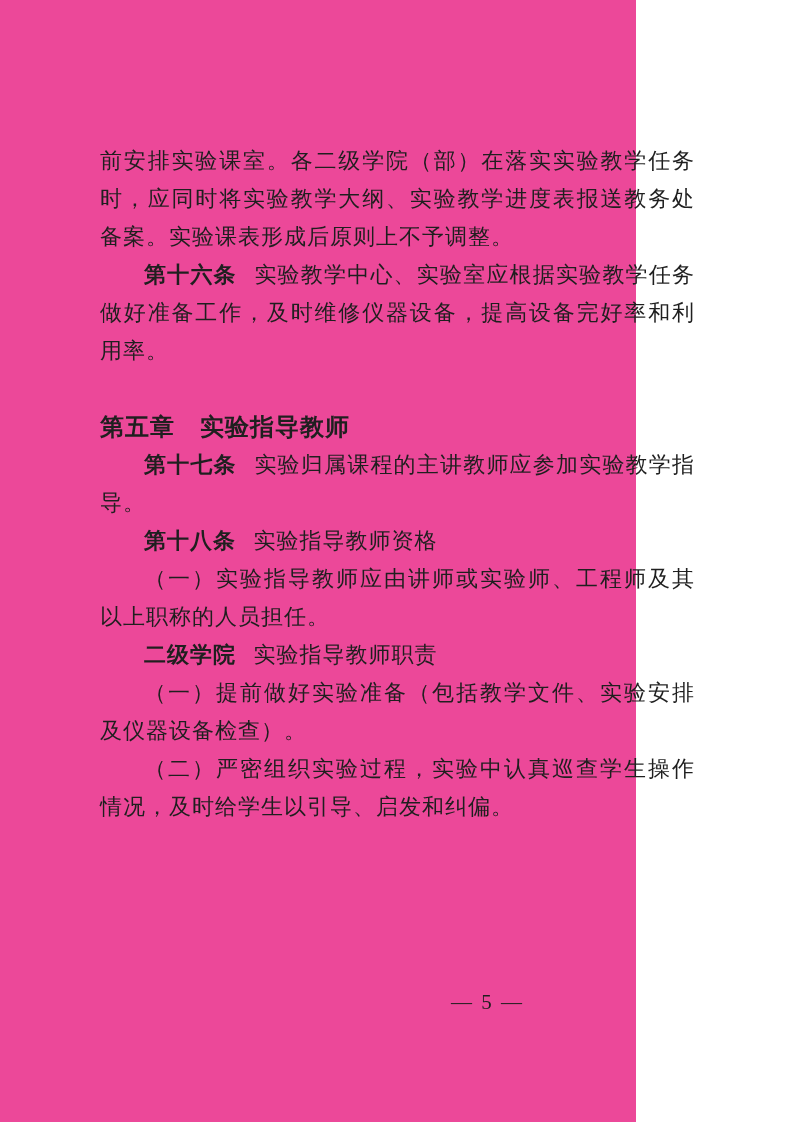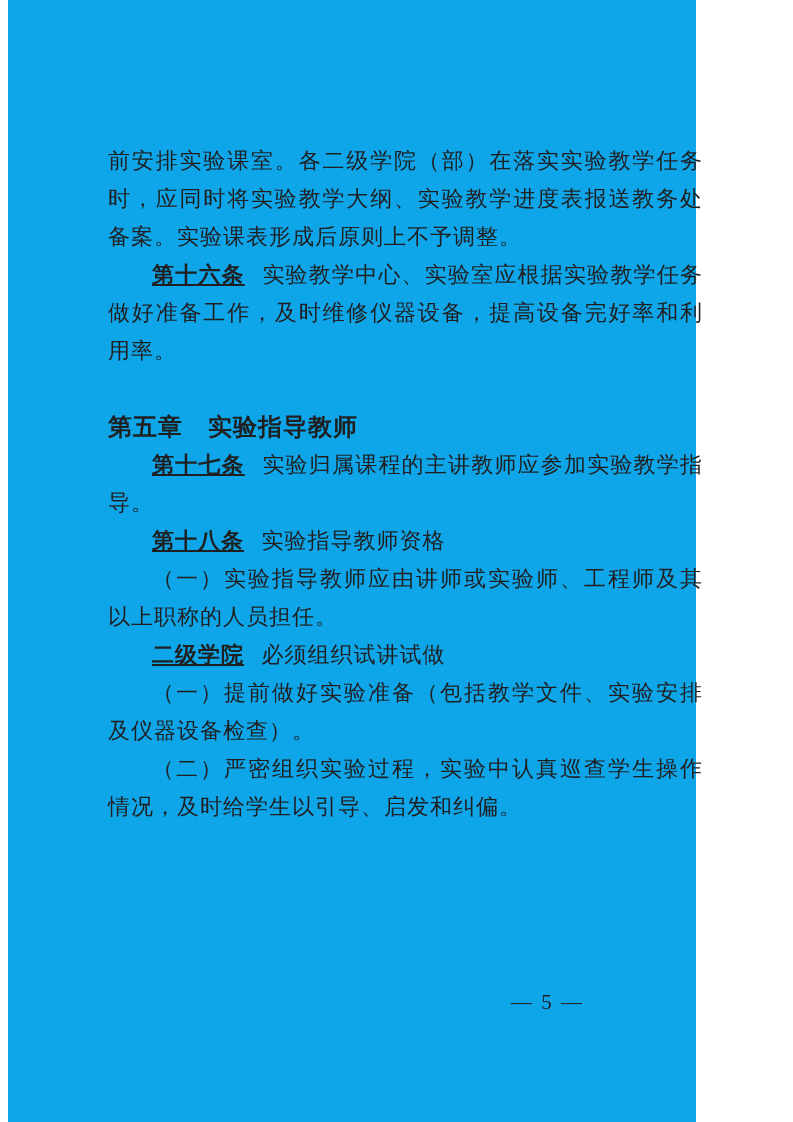--- a/index.html
+++ b/index.html
@@ -10,24 +10,24 @@
   body {
     width: 793px;
     height: 1122px;
     position: relative;
     overflow: hidden;
     font-family: "Liberation Serif", serif;
     color: #1f1f1f;
   }
   .page {
     position: absolute;
-    top: 0; left: 8px;
-    width: 688px;
+    top: 0; left: 0;
+    width: 636px;
     height: 1122px;
-    background: #0ea5e9;
+    background: #ec4899;
   }
   .content {
     position: absolute;
     top: 142px;
     left: 100px;
     width: 595px;
   }
   .para {
     margin: 0;
     font-size: 22px;
@@ -38,21 +38,20 @@
     font-family: "Liberation Serif", serif;
     color: #1f1f1f;
   }
   .indent {
     text-indent: 2em;
   }
   .clause-label {
     font-family: "Liberation Sans", sans-serif;
     font-weight: 700;
     margin-right: 0.8em;
-    text-decoration: underline;
   }
   .chapter-heading {
     margin: 38px 0 0 0;
     font-size: 24px;
     line-height: 38px;
     letter-spacing: 1px;
     font-weight: 700;
     font-family: "Liberation Sans", sans-serif;
     text-align: left;
     color: #1f1f1f;
@@ -81,21 +80,21 @@
     <h2 class="chapter-heading">第五章　实验指导教师</h2>
 
     <p class="para indent"><span class="clause-label">第十七条</span><span>实验归属课程的主讲教师应参加实验教学指导。</span></p>
 
     <p class="para indent"><span class="clause-label">第十八条</span><span>实验指导教师资格</span></p>
 
     <p class="para indent">（一）实验指导教师应由讲师或实验师、工程师及其以上职称的人员担任。</p>
 
 
 
-    <p class="para indent"><span class="clause-label">二级学院</span><span>必须组织试讲试做</span></p>
+    <p class="para indent"><span class="clause-label">二级学院</span><span>实验指导教师职责</span></p>
 
     <p class="para indent">（一）提前做好实验准备（包括教学文件、实验安排及仪器设备检查）。</p>
 
     <p class="para indent">（二）严密组织实验过程，实验中认真巡查学生操作情况，及时给学生以引导、启发和纠偏。</p>
 
   </div>
 
   <div class="footer-page-number">— 5 —</div>
 </div>
 

